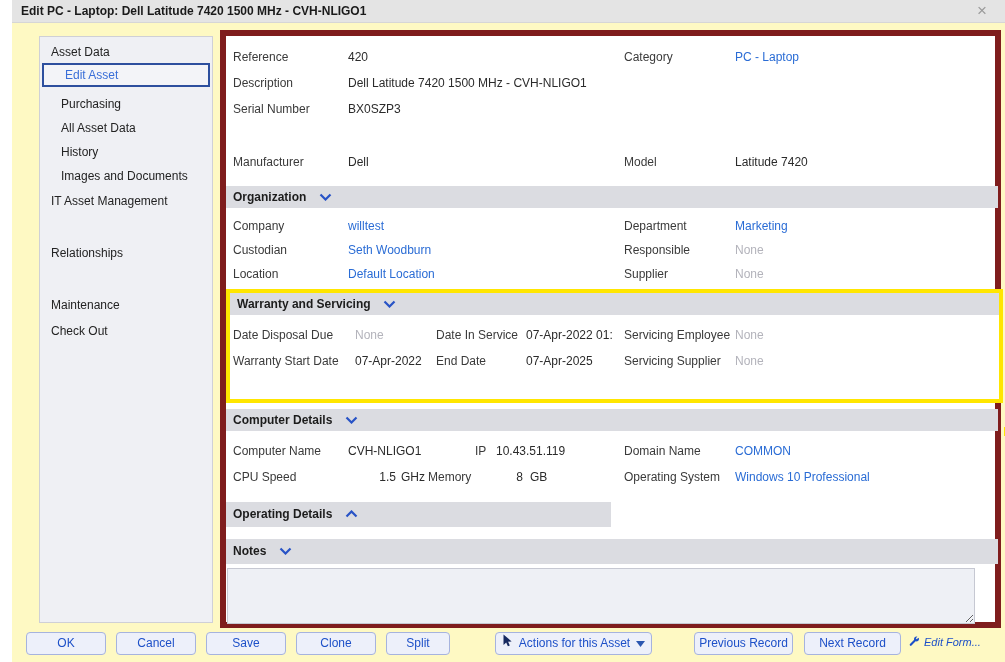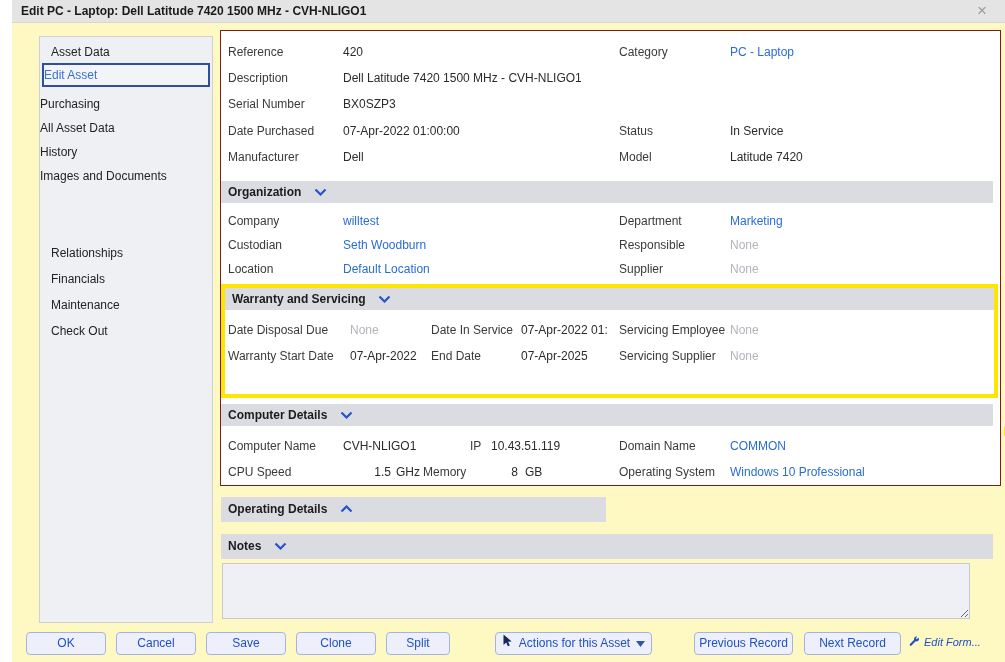--- a/index.html
+++ b/index.html
@@ -14,28 +14,28 @@
 
   
   .titlebar { position:absolute; left:0; top:0; width:1005px; height:23px; background:#e4e4e4; border-bottom:1px solid #d6d6d6; }
   .title { position:absolute; left:9px; top:4px; font-weight:bold; color:#1a1a1a; white-space:nowrap; }
   .close { position:absolute; right:26px; top:1px; width:18px; height:20px; color:#9b9b9b; font-size:17px; line-height:20px; text-align:center; cursor:pointer; }
 
   
   .sidebar { position:absolute; left:27px; top:36px; width:174px; height:587px; background:#eff0f4; border:1px solid #cfd0d6; }
   .side-item { position:absolute; left:0; width:172px; height:22px; line-height:22px; color:#232323; cursor:pointer; white-space:nowrap; }
   .side-item.lvl1 { padding-left:11px; }
-  .side-item.lvl2 { }
+  .side-item.lvl2 { padding-left:21px; }
   .side-item.selected {
     left:2px; width:168px; height:24px; line-height:20px;
     border:2px solid #2d4f9e; color:#3a6fd8; background:#f3f4f8;
   }
 
   
-  .panel { position:absolute; left:208px; top:30px; width:781px; height:456px; background:#ffffff; border:1px solid #7f1d1d; }
+  .panel { position:absolute; left:208px; top:30px; width:781px; height:598px; background:#ffffff; border:6px solid #7f1d1d; }
   .bar { position:absolute; left:0; height:22px; width:772px; background:#dbdce1; white-space:nowrap; }
   .bar-title { font-weight:bold; color:#1c1c1c; padding-left:7px; line-height:22px; display:inline-block; }
   .bar.tall { height:25px; }
   .bar.tall .bar-title { line-height:25px; }
   .chev { display:inline-block; margin-left:9px; cursor:pointer; }
 
   .frow { position:absolute; left:0; width:772px; height:16px; }
   .frow > span { position:absolute; top:0; white-space:nowrap; }
   .lbl { color:#3a3a3a; }
   .val { color:#2b2b2b; }
@@ -91,47 +91,41 @@
     <span class="close">×</span>
   </div>
 
   <div class="sidebar">
     <div class="side-item lvl1" style="top:4px">Asset Data</div>
     <div class="side-item lvl2 selected" style="top:26px">Edit Asset</div>
     <div class="side-item lvl2" style="top:56px">Purchasing</div>
     <div class="side-item lvl2" style="top:80px">All Asset Data</div>
     <div class="side-item lvl2" style="top:104px">History</div>
     <div class="side-item lvl2" style="top:128px">Images and Documents</div>
+    <div class="side-item lvl1" style="top:153px">IT Asset Management</div>
     <div class="side-item lvl1" style="top:205px">Relationships</div>
-    <div class="side-item lvl1" style="top:231px">Financials</div>
     <div class="side-item lvl1" style="top:257px">Maintenance</div>
     <div class="side-item lvl1" style="top:283px">Check Out</div>
   </div>
 
   <div class="panel">
 
     <div class="frow" style="top:14px">
       <span class="lbl c1l">Reference</span>
       <span class="val c1v">420</span>
       <span class="lbl c2l">Category</span>
       <span class="val c2v link">PC - Laptop</span>
     </div>
     <div class="frow" style="top:40px">
       <span class="lbl c1l">Description</span>
       <span class="val c1v">Dell Latitude 7420 1500 MHz - CVH-NLIGO1</span>
     </div>
     <div class="frow" style="top:66px">
       <span class="lbl c1l">Serial Number</span>
       <span class="val c1v">BX0SZP3</span>
-    </div>
-    <div class="frow" style="top:93px">
-      <span class="lbl c1l">Date Purchased</span>
-      <span class="val c1v">07-Apr-2022 01:00:00</span>
-      <span class="lbl c2l">Status</span>
-      <span class="val c2v">In Service</span>
     </div>
     <div class="frow" style="top:119px">
       <span class="lbl c1l">Manufacturer</span>
       <span class="val c1v">Dell</span>
       <span class="lbl c2l">Model</span>
       <span class="val c2v">Latitude 7420</span>
     </div>
 
     <div class="bar" style="top:150px">
       <span class="bar-title">Organization</span>

